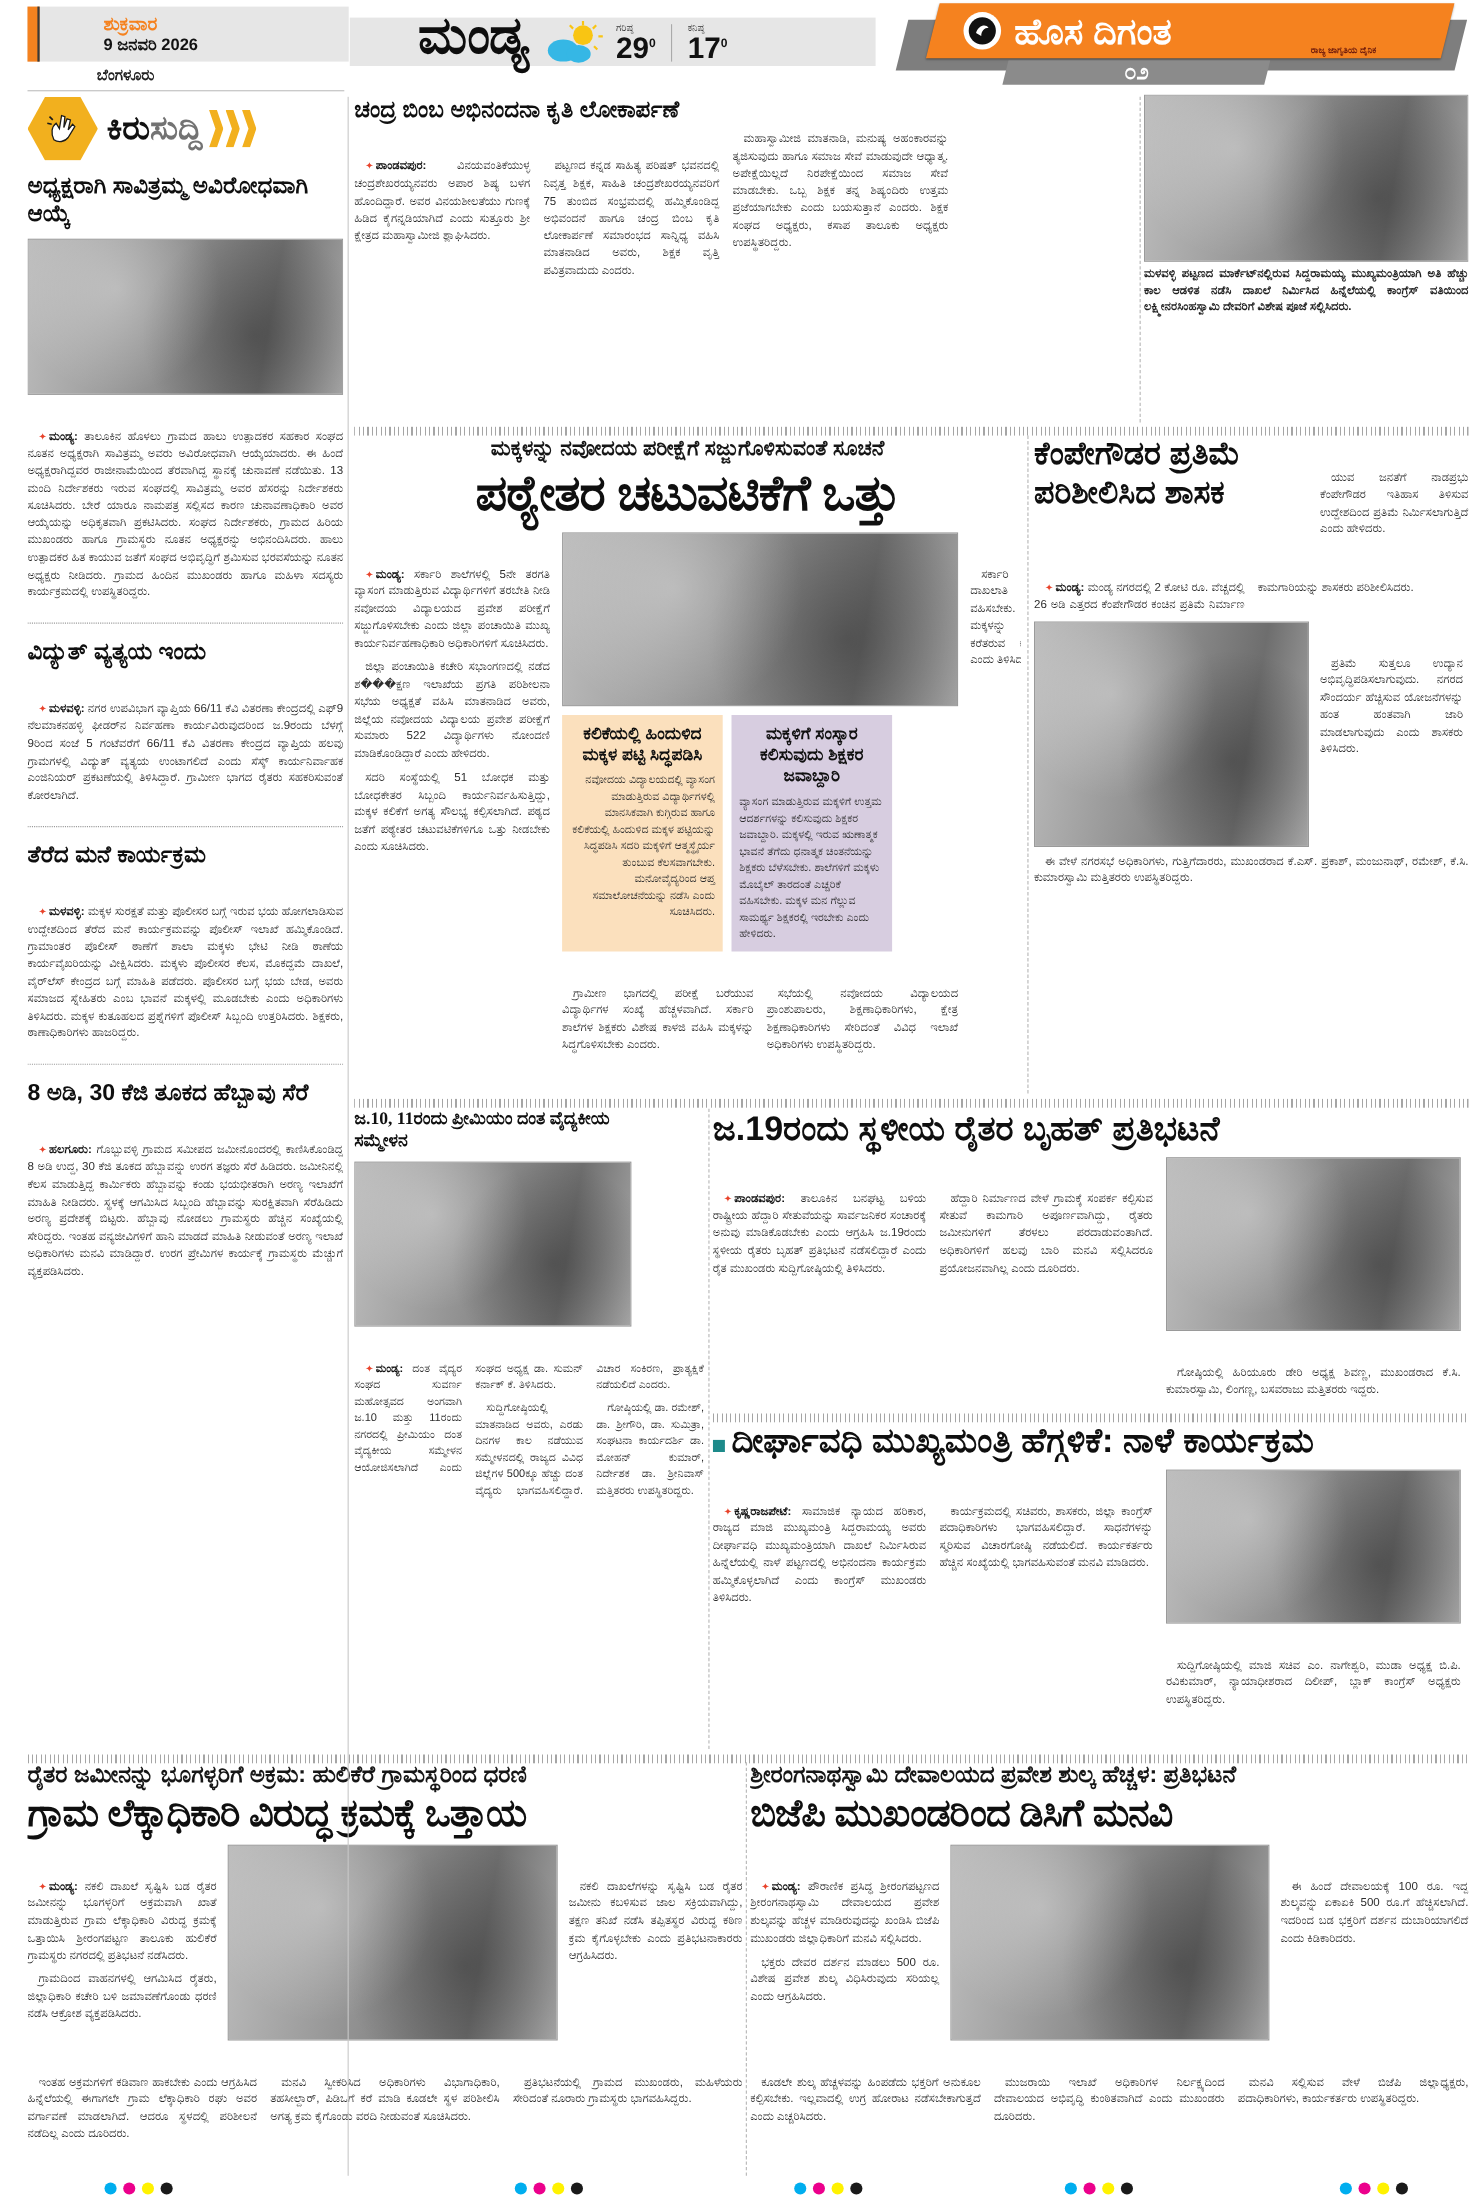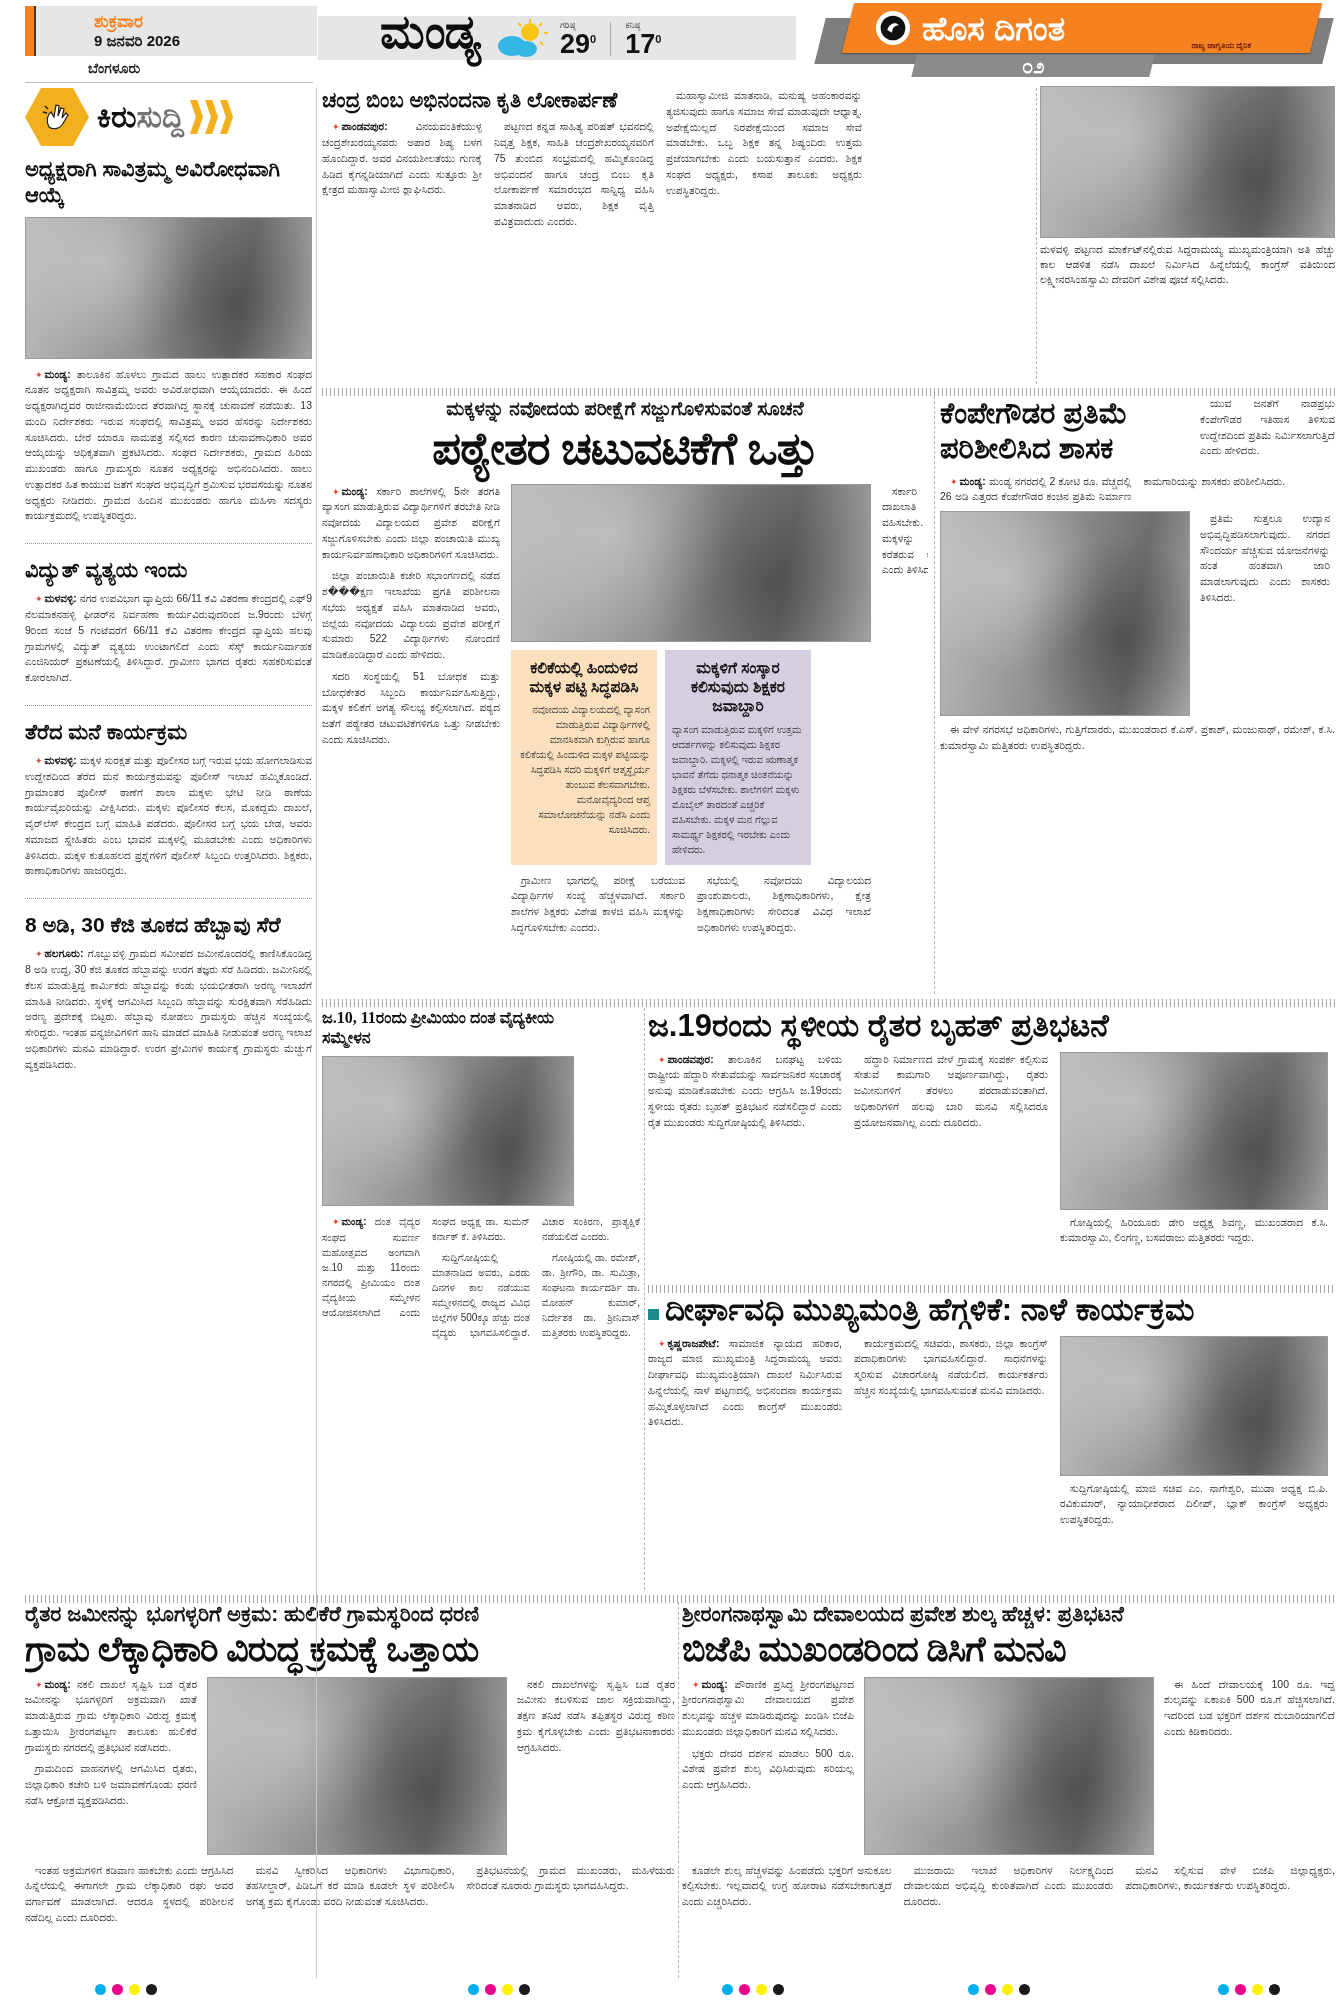--- a/index.html
+++ b/index.html
@@ -34,25 +34,25 @@
   .brand-pageno span{transform:skewX(14deg);color:#fff;font-size:20px;font-weight:800;line-height:1;}
   
   .vline{border-left:1px solid #c8c8c8;width:0;}
   .vdash{border-left:1px dashed #b5b5b5;width:0;}
   .hatch{height:8px;background:repeating-linear-gradient(90deg,#a5a5a5 0 1px,transparent 1px 4px);}
   .photo{background:
      radial-gradient(circle at 28% 32%,rgba(255,255,255,.30),transparent 42%),
      radial-gradient(circle at 72% 62%,rgba(0,0,0,.28),transparent 46%),
      linear-gradient(100deg,#bdbdbd,#8f8f8f 45%,#6e6e6e 75%,#a6a6a6);
      border:1px solid #9a9a9a;}
-  .body-txt{font-size:10.5px;line-height:1.5;text-align:justify;color:#2d2d2d;overflow:hidden;}
+  .body-txt{font-size:10.5px;line-height:1.5;text-align:justify;color:#2d2d2d;overflow:hidden;margin-top:31px;}
   .body-txt p{margin:0 0 6px 0;text-indent:10px;}
   .lead b{color:#111;}
   .marker{color:#e8432b;font-size:9px;margin-right:2px;}
-  .caption{font-size:10.5px;line-height:1.45;font-weight:400;color:#1f1f1f;text-align:justify;margin-top:4px;}
+  .caption{font-size:10.5px;line-height:1.45;font-weight:700;color:#1f1f1f;text-align:justify;margin-top:4px;}
   .cols2{column-count:2;column-gap:12px;}
   .cols3{column-count:3;column-gap:12px;}
   h1,h2,h3{margin:0;color:#0f0f0f;font-weight:800;}
   .kicker{font-weight:700;color:#161616;}
   
   .kiru{left:25px;top:88px;width:287px;height:1890px;overflow:hidden;}
   .kiru-logo{display:flex;align-items:center;margin-bottom:10px;}
   .hexagon{width:64px;height:58px;background:#f2b01e;clip-path:polygon(25% 0,75% 0,100% 50%,75% 100%,25% 100%,0 50%);
            display:flex;align-items:center;justify-content:center;}
   .chev{display:inline-block;width:13px;height:34px;background:#f2b01e;margin-left:2px;

